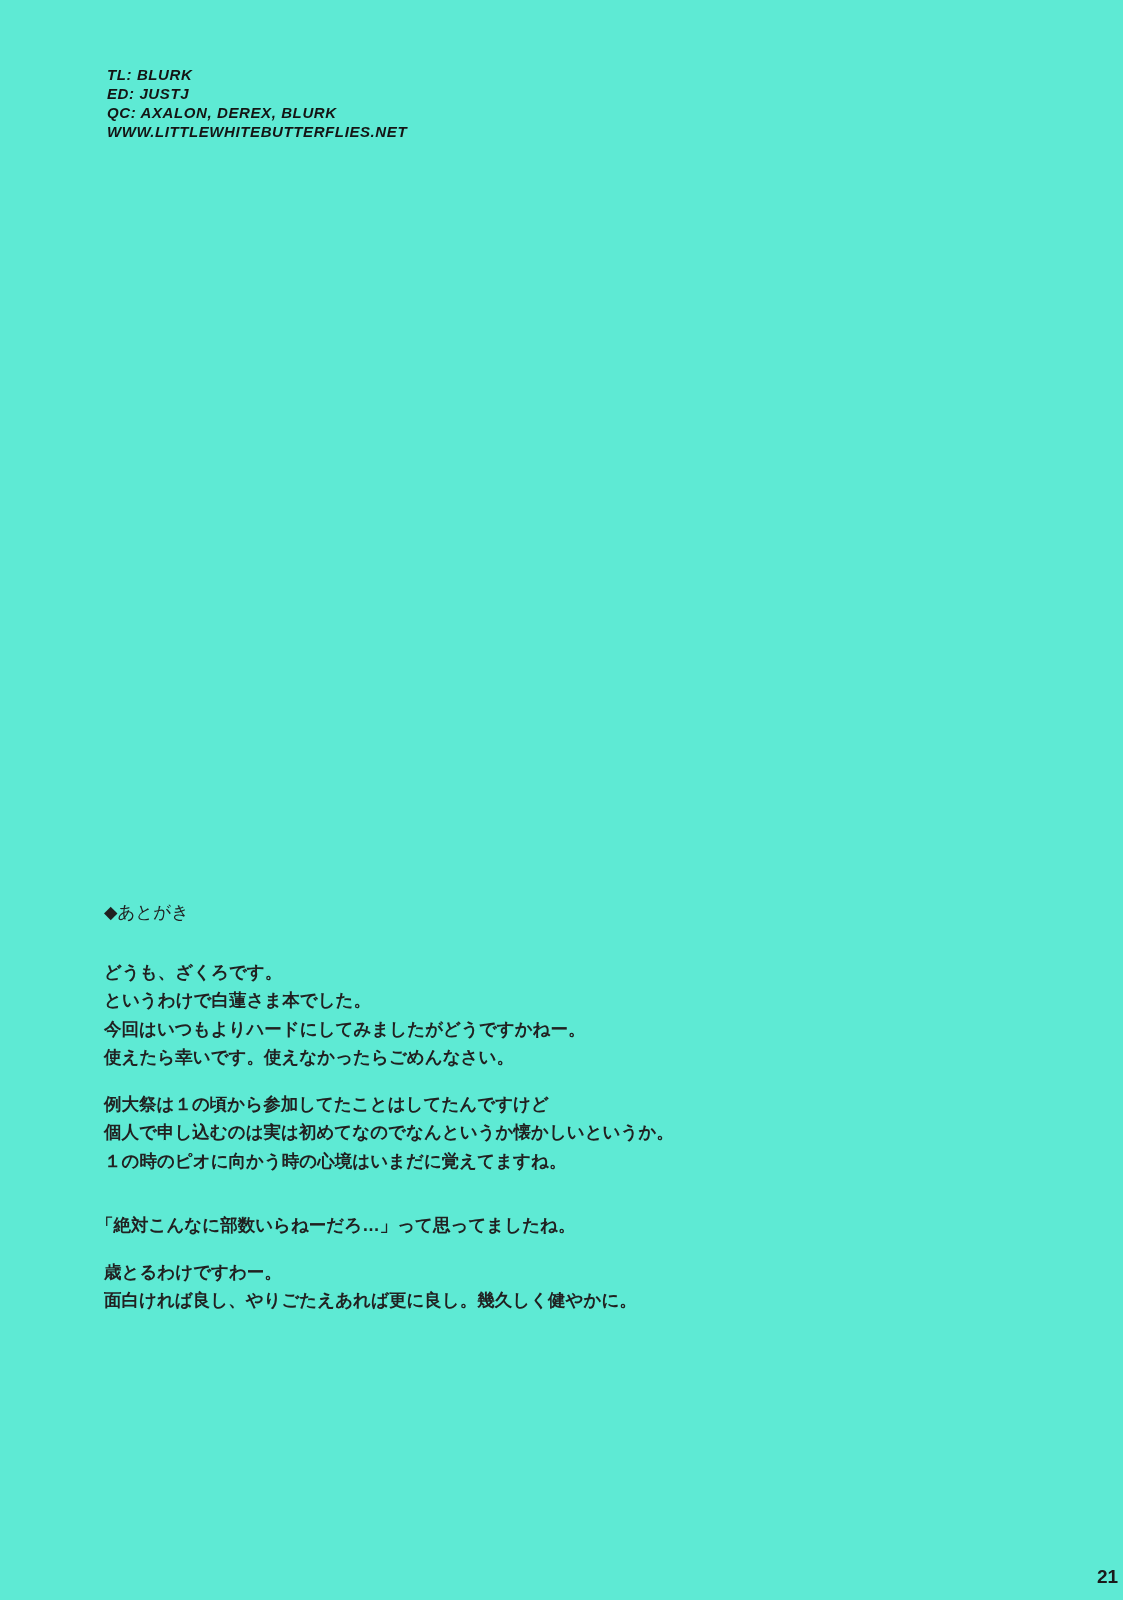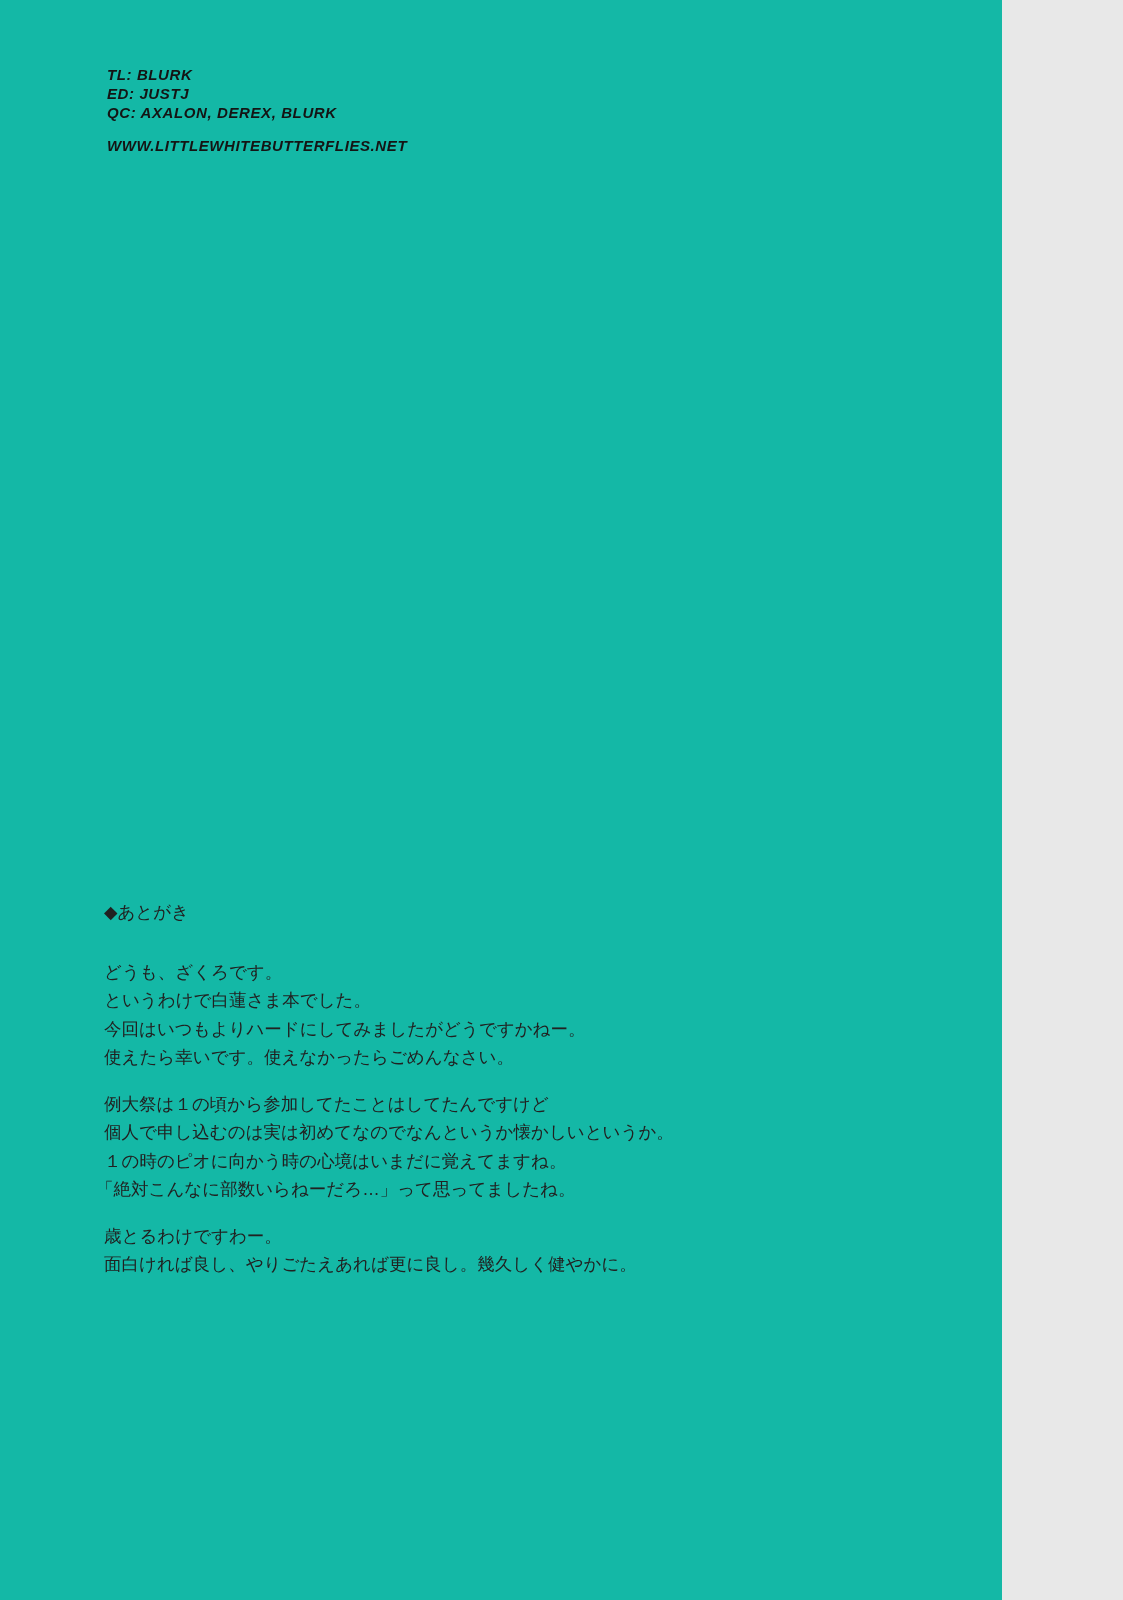--- a/index.html
+++ b/index.html
@@ -2,66 +2,67 @@
 <html><head>
 <meta charset="utf-8">
 <style>
   html, body {
     margin: 0;
     padding: 0;
     background: #e8e8e8;
   }
   .page {
     position: relative;
-    width: 1002px;
+    width: 1123px;
     height: 1600px;
-    background: #14b8a6;
+    background: #5eead4;
     overflow: hidden;
     font-family: "Liberation Sans", "DejaVu Sans", sans-serif;
   }
 
   
   .credits {
     position: absolute;
     left: 107px;
     top: 65px;
     font-family: "Liberation Sans", "DejaVu Sans", sans-serif;
     font-style: italic;
     font-weight: bold;
     font-size: 15px;
     line-height: 19px;
     letter-spacing: 0.6px;
     color: #141414;
     white-space: nowrap;
   }
   .credits .url {
-    margin-top: 14px;
   }
 
   
   .afterword {
     position: absolute;
     left: 104px;
     top: 898px;
     font-size: 17.5px;
     line-height: 28.5px;
     color: #212121;
     white-space: nowrap;
   }
   .afterword .heading {
     margin-bottom: 31px;
   }
   .afterword .para {
     margin-bottom: 18px;
   }
   .afterword .line {
     min-height: 28.5px;
+    font-weight: bold;
   }
   .afterword .line.bracket-outdent {
     margin-left: -8px;
+    margin-top: 36px;
   }
 
   .page-number {
     position: absolute;
     left: 1097px;
     top: 1566px;
     font-size: 19px;
     font-weight: bold;
     color: #1a1a1a;
     white-space: nowrap;

